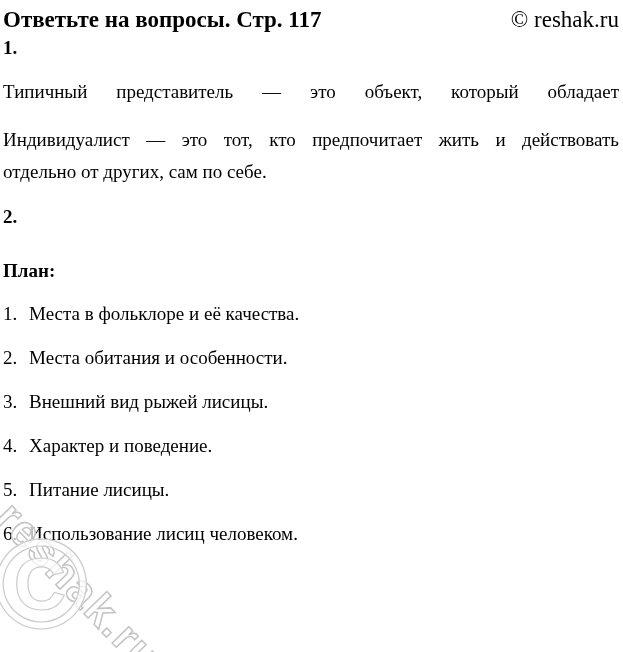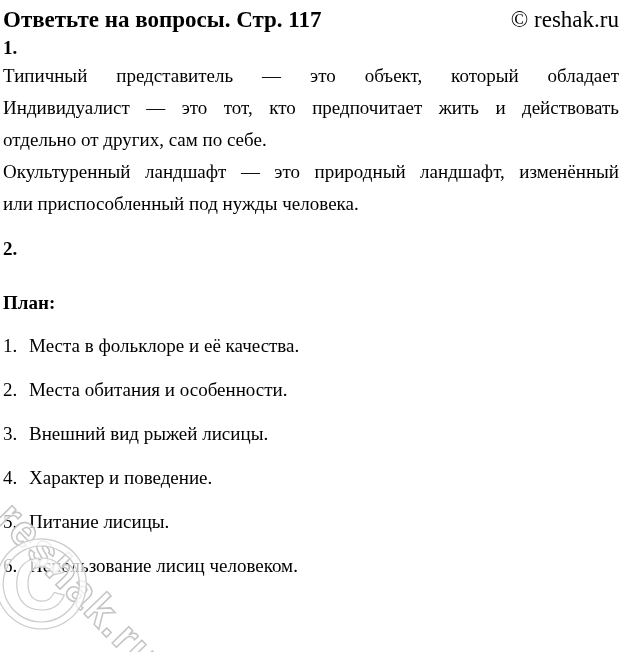--- a/index.html
+++ b/index.html
@@ -34,20 +34,21 @@
   .qnum {
     font-weight: bold;
     font-size: 19px;
     line-height: 24px;
   }
   .qnum-1 { margin-top: 4px; }
   .qnum-2 { margin-top: 17px; }
   .para {
     font-size: 19px;
     line-height: 32px;
+    margin-top: 16px;
   }
   .para.first { }
   .para .l1 {
     text-align: justify;
     text-align-last: justify;
   }
   .para .l2 { text-align: left; }
   .plan-label {
     font-weight: bold;
     font-size: 19px;
@@ -109,24 +110,20 @@
 
   <div class="para first">
     <div class="l1">Типичный представитель — это объект, который обладает</div>
   </div>
 
   <div class="para">
     <div class="l1">Индивидуалист — это тот, кто предпочитает жить и действовать</div>
     <div class="l2">отдельно от других, сам по себе.</div>
   </div>
 
-  <div class="para">
-    <div class="l1">Окультуренный ландшафт — это природный ландшафт, изменённый</div>
-    <div class="l2">или приспособленный под нужды человека.</div>
-  </div>
 
   <div class="qnum qnum-2">2.</div>
 
   <div class="plan-label">План:</div>
 
   <div class="plan-list">
     <div class="plan-item first">
       <span class="num">1.</span>
       <span class="txt">Места в фольклоре и её качества.</span>
     </div>

